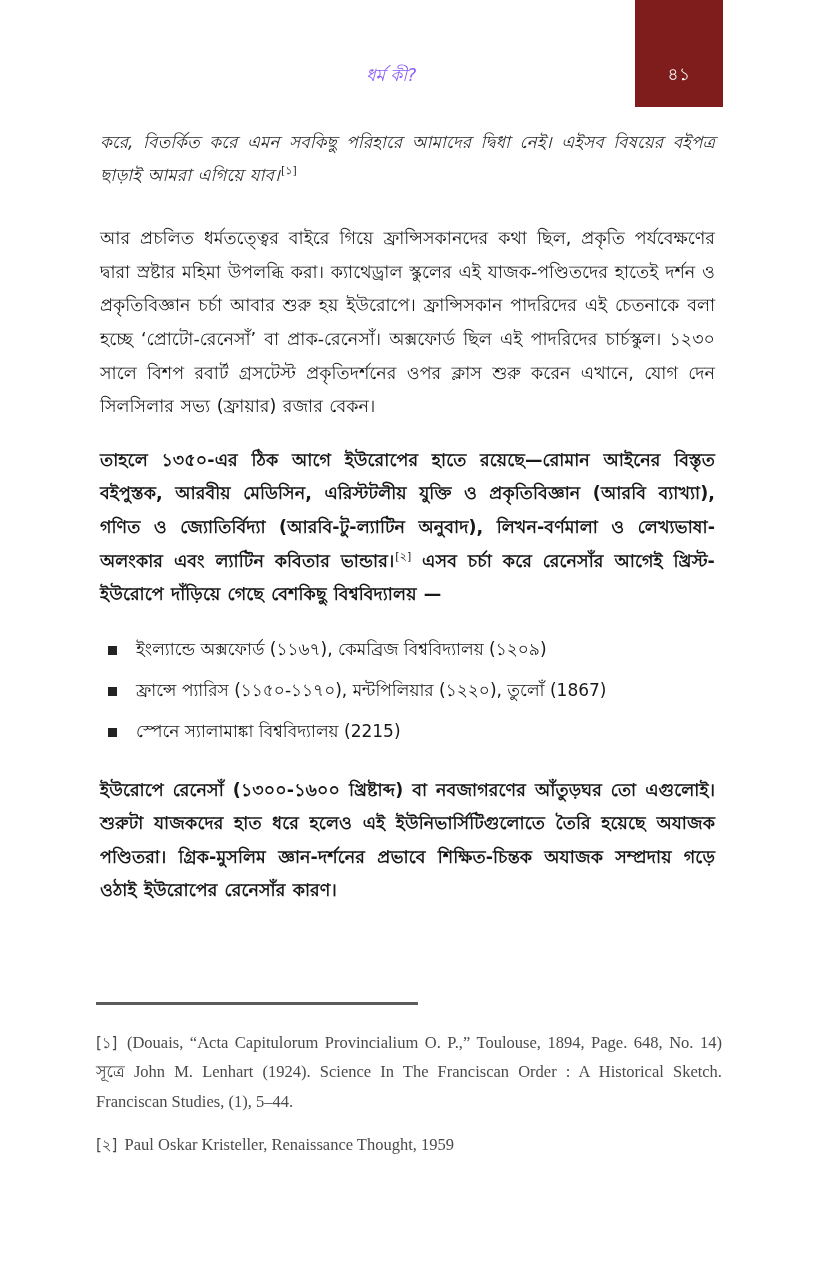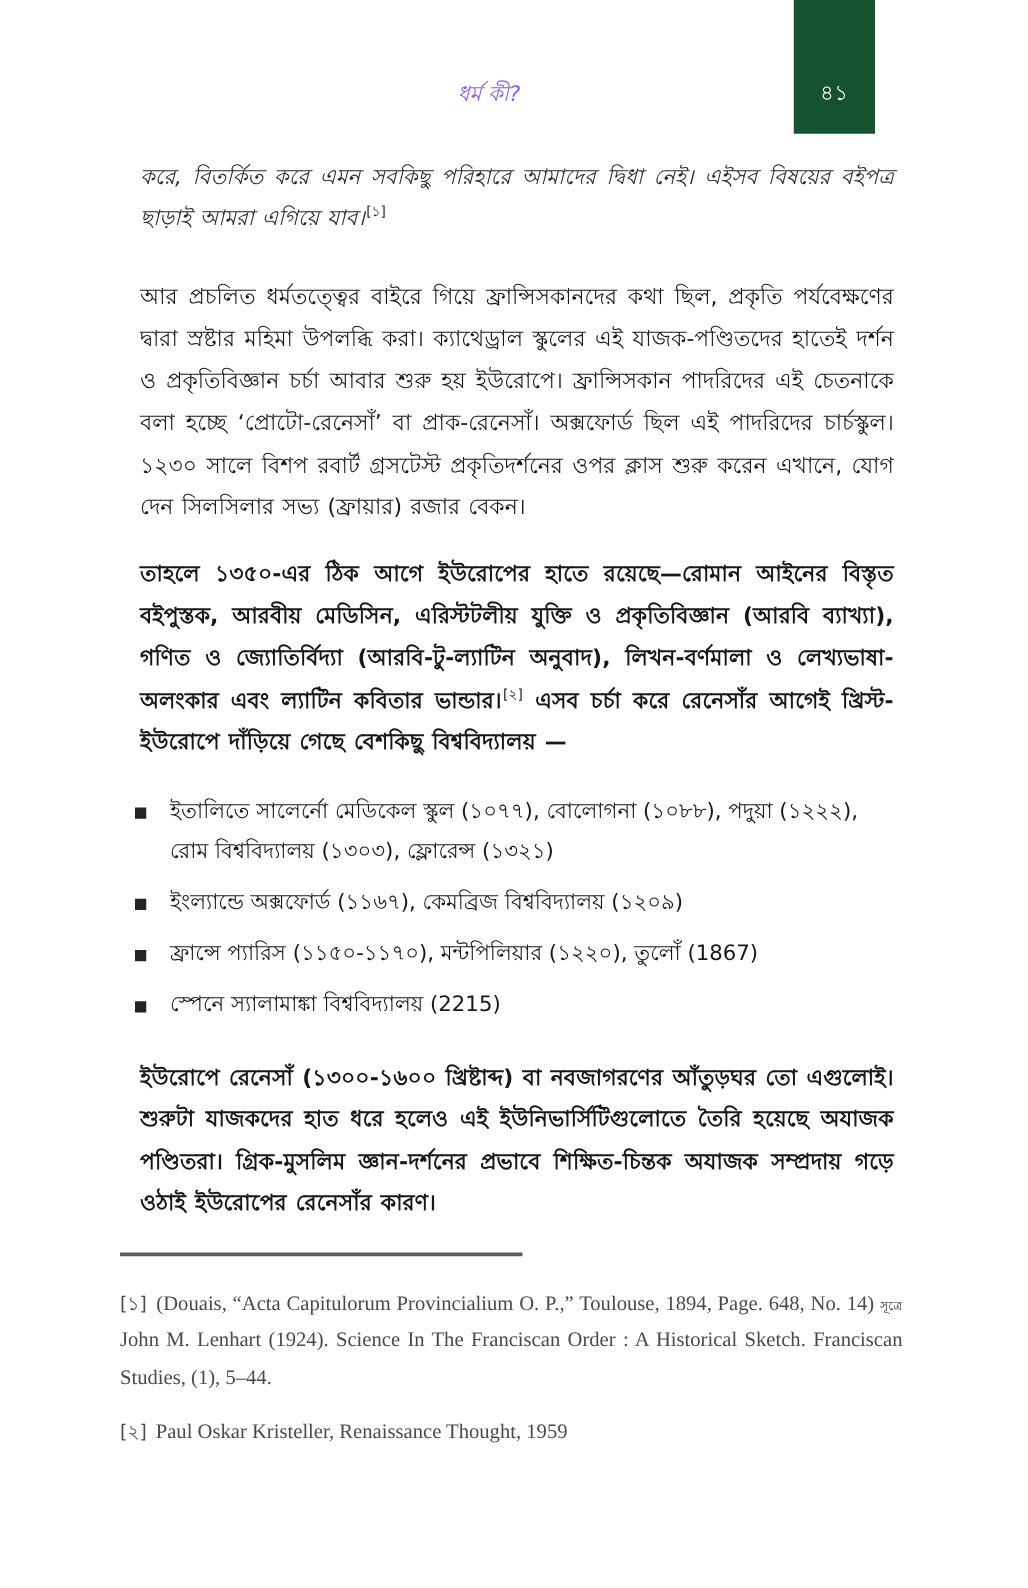--- a/index.html
+++ b/index.html
@@ -18,23 +18,23 @@
     background: #ffffff;
     overflow: hidden;
     box-sizing: border-box;
   }
 
   
   .page-number-box {
     position: absolute;
     top: 0;
     left: 635px;
-    width: 65px;
+    width: 88px;
     height: 107px;
-    background: #14532d;
+    background: #7f1d1d;
   }
   .page-number {
     position: absolute;
     bottom: 18px;
     left: 0;
     width: 100%;
     text-align: center;
     color: #ffffff;
     font-size: 17px;
     font-family: "DejaVu Sans", sans-serif;
@@ -53,21 +53,21 @@
 
   
   .content {
     position: absolute;
     top: 126px;
     left: 96px;
     width: 619px;
   }
 
   .para {
-    margin: 0 0 20px 16px;
+    margin: 0 0 20px 4px;
     font-family: "DejaVu Sans", "Liberation Sans", sans-serif;
     font-size: 17.5px;
     line-height: 1.92;
     text-align: justify;
     text-justify: inter-word;
     color: #181818;
     word-spacing: 1px;
   }
   .para.quote {
     font-style: italic;
@@ -143,21 +143,21 @@
   }
   .footnote:last-child { margin-bottom: 0; }
   .fn-num {
     font-family: "DejaVu Sans", sans-serif;
     font-size: 15px;
     color: #4a4a4a;
     padding-right: 3px;
   }
   .fn-bn {
     font-family: "DejaVu Sans", "Liberation Sans", sans-serif;
-    font-size: 10px;
+    font-size: 16px;
     color: #333333;
   }
 </style>
 </head>
 <body>
 
 <div class="page">
 
   <div class="page-number-box">
     <div class="page-number">৪১</div>
@@ -168,21 +168,20 @@
 
     <p class="para quote"><span>করে, বিতর্কিত করে এমন সবকিছু পরিহারে আমাদের দ্বিধা নেই। এইসব বিষয়ের বইপত্র ছাড়াই আমরা এগিয়ে যাব।</span><span class="fn-ref">[১]</span></p>
 
     <p class="para">আর প্রচলিত ধর্মতত্ত্বের বাইরে গিয়ে ফ্রান্সিসকানদের কথা ছিল, প্রকৃতি পর্যবেক্ষণের দ্বারা স্রষ্টার মহিমা উপলব্ধি করা। ক্যাথেড্রাল স্কুলের এই যাজক-পণ্ডিতদের হাতেই দর্শন ও প্রকৃতিবিজ্ঞান চর্চা আবার শুরু হয় ইউরোপে। ফ্রান্সিসকান পাদরিদের এই চেতনাকে বলা হচ্ছে ‘প্রোটো-রেনেসাঁ’ বা প্রাক-রেনেসাঁ। অক্সফোর্ড ছিল এই পাদরিদের চার্চস্কুল। ১২৩০ সালে বিশপ রবার্ট গ্রসটেস্ট প্রকৃতিদর্শনের ওপর ক্লাস শুরু করেন এখানে, যোগ দেন সিলসিলার সভ্য (ফ্রায়ার) রজার বেকন।</p>
 
     <p class="para strong"><span>তাহলে ১৩৫০-এর ঠিক আগে ইউরোপের হাতে রয়েছে—রোমান আইনের বিস্তৃত বইপুস্তক, আরবীয় মেডিসিন, এরিস্টটলীয় যুক্তি ও প্রকৃতিবিজ্ঞান (আরবি ব্যাখ্যা), গণিত ও জ্যোতির্বিদ্যা (আরবি-টু-ল্যাটিন অনুবাদ), লিখন-বর্ণমালা ও লেখ্যভাষা-অলংকার এবং ল্যাটিন কবিতার ভান্ডার।</span><span class="fn-ref">[২]</span><span> এসব চর্চা করে রেনেসাঁর আগেই খ্রিস্ট-ইউরোপে দাঁড়িয়ে গেছে বেশকিছু বিশ্ববিদ্যালয় —</span></p>
 
     <ul class="bullet-list">
       <li class="bullet-item">
         <span class="bullet-marker"></span>
-        <span>ইতালিতে সালের্নো মেডিকেল স্কুল (১০৭৭), বোলোগনা (১০৮৮), পদুয়া (১২২২), রোম বিশ্ববিদ্যালয় (১৩০৩), ফ্লোরেন্স (১৩২১)</span>
       </li>
       <li class="bullet-item">
         <span class="bullet-marker"></span>
         <span>ইংল্যান্ডে অক্সফোর্ড (১১৬৭), কেমব্রিজ বিশ্ববিদ্যালয় (১২০৯)</span>
       </li>
       <li class="bullet-item">
         <span class="bullet-marker"></span>
         <span>ফ্রান্সে প্যারিস (১১৫০-১১৭০), মন্টপিলিয়ার (১২২০), তুলোঁ (1867)</span>
       </li>
       <li class="bullet-item">

